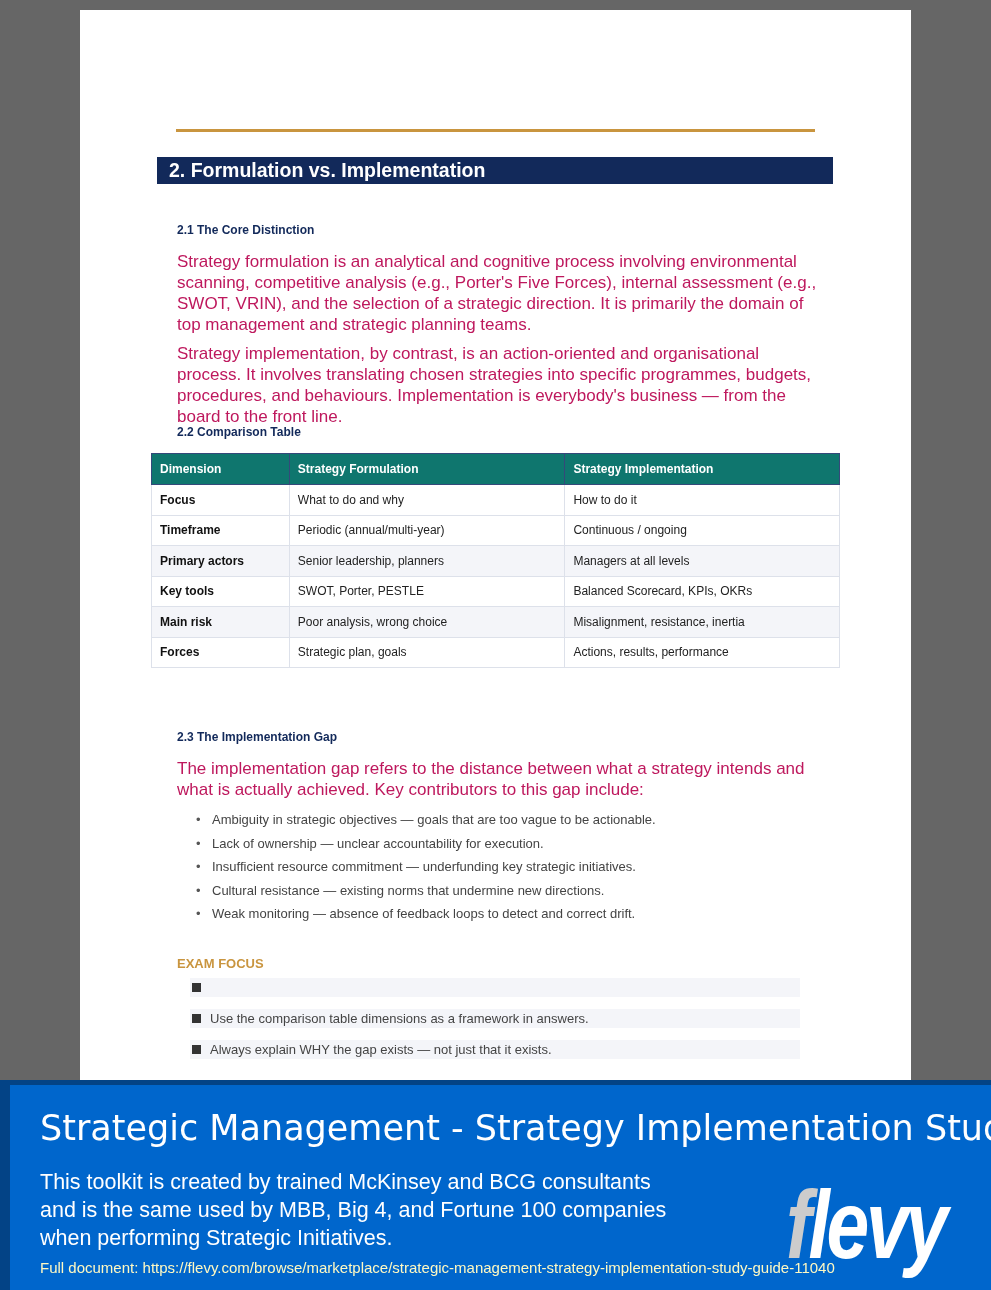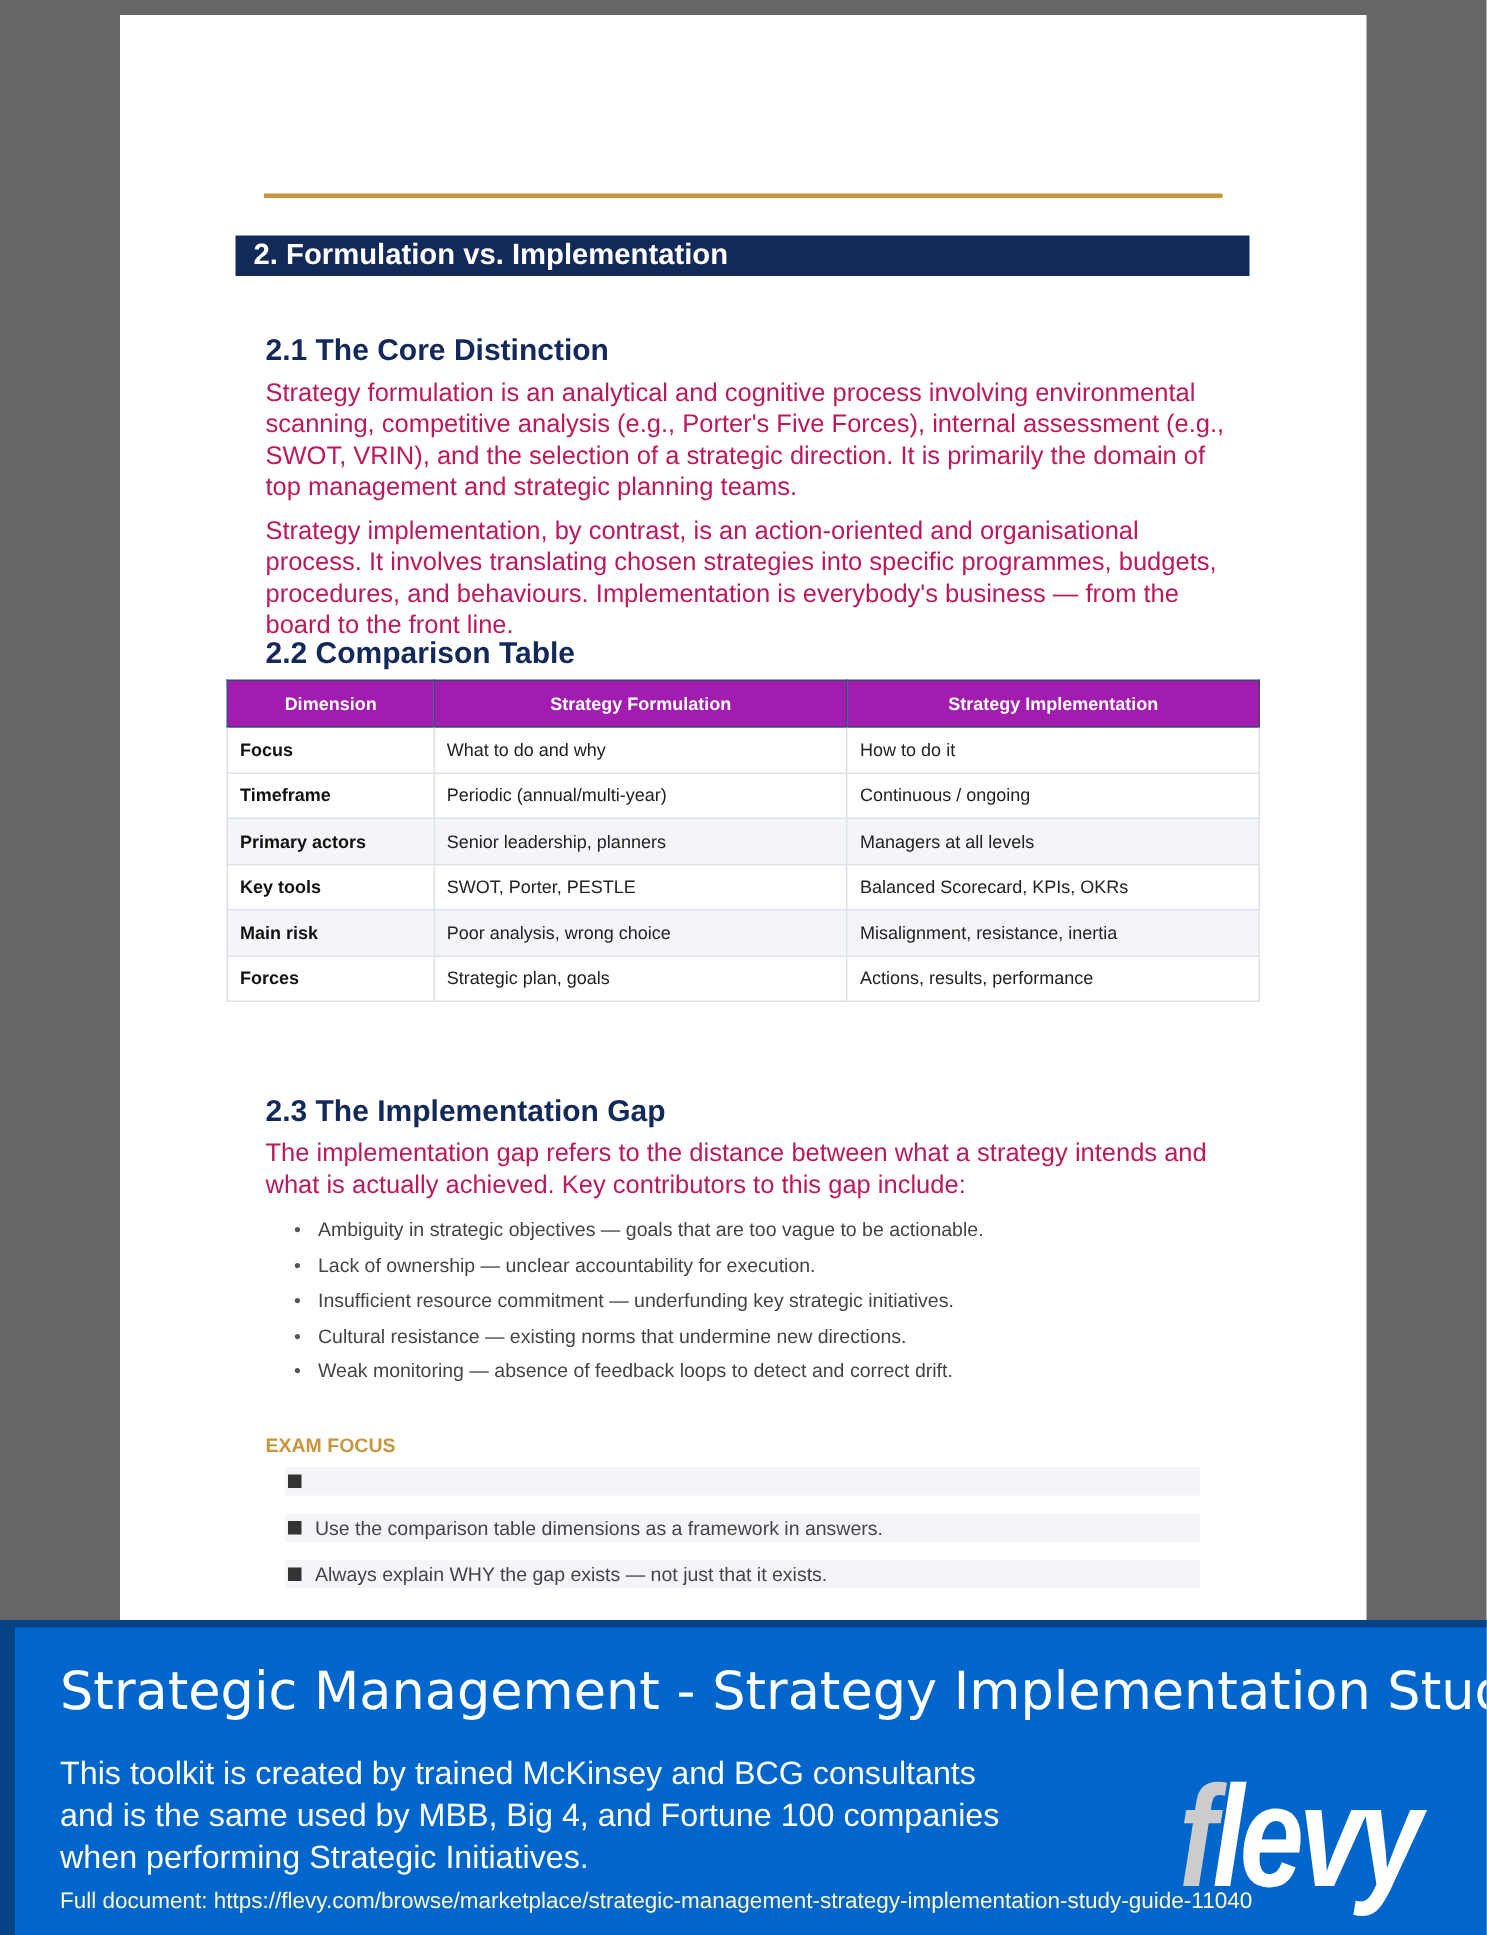--- a/index.html
+++ b/index.html
@@ -17,32 +17,32 @@
     background: #c9953f;
   }
   .section-bar {
     position: absolute; left: 77px; top: 147px; width: 676px; height: 27px;
     background: #12295a;
     color: #ffffff; font-weight: bold; font-size: 19.5px;
     line-height: 27px; padding-left: 12px; box-sizing: border-box;
   }
   .h2 {
     position: absolute; left: 97px; color: #12295a; font-weight: bold;
-    font-size: 20px; margin: 0;
+    font-size: 12px; margin: 0;
   }
   .para {
     position: absolute; left: 97px; width: 640px; color: #be185d;
     font-size: 17px; line-height: 21px; margin: 0;
   }
   table.cmp {
     position: absolute; left: 71px; top: 443px; width: 689px;
     border-collapse: collapse; font-size: 12px;
   }
   table.cmp th {
-    background: #a21caf; color: #ffffff; text-align: center; font-weight: bold;
+    background: #0f766e; color: #ffffff; text-align: left; font-weight: bold;
     height: 30px; padding: 0 8px; border: 1px solid #34497a;
   }
   table.cmp td {
     height: 29.5px; padding: 0 8px; border: 1px solid #dde1ea; color: #222222;
   }
   table.cmp tr.alt td { background: #f4f5f9; }
   table.cmp td.dim { font-weight: bold; color: #111111; }
   .bullets {
     position: absolute; left: 116px; top: 798px; margin: 0; padding: 0; list-style: none;
     font-size: 13px; color: #444444;

